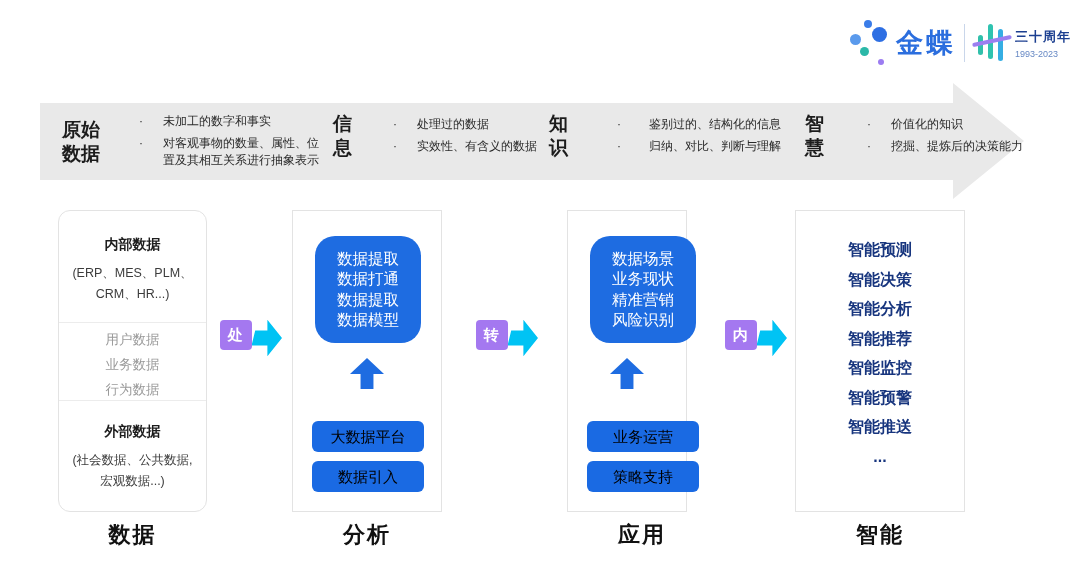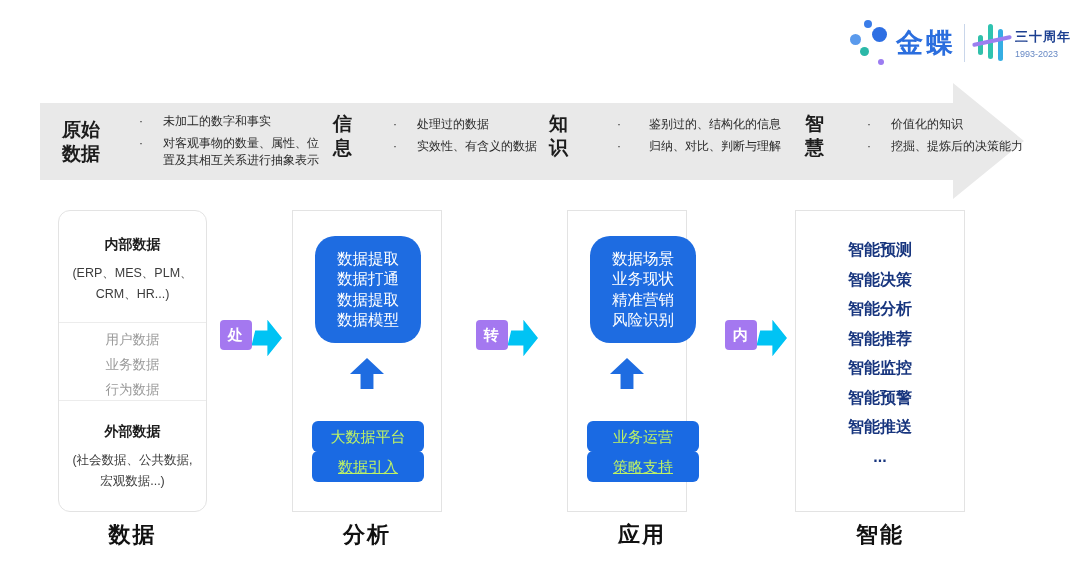--- a/index.html
+++ b/index.html
@@ -62,22 +62,22 @@
              font-size:13.5px; color:#9a9a9a; line-height:25px; }
   .src-bot { padding-top:22px; }
 
   .proc-card { position:absolute; left:22px; top:25px; width:106px; height:107px; border-radius:20px;
     background:#1e6ce1; color:#fff; display:flex; flex-direction:column; justify-content:center;
     align-items:center; font-size:15.5px; line-height:20.5px; }
   .proc-card span { display:block; }
   .up-arrow { position:absolute; left:50%; transform:translateX(-50%); top:147px; width:34px; height:31px;
     background:#1e6ce1; clip-path:polygon(50% 0,100% 52%,69% 52%,69% 100%,31% 100%,31% 52%,0 52%); }
   .proc-btn { position:absolute; left:19px; width:112px; height:31px; border-radius:6px; background:#1a6ae3;
-    color:#bef264; font-size:15px; line-height:31px; text-align:center; }
-  .btn-a { top:210px; } .btn-b { top:240px;text-decoration:underline; }
+    color:#000000; font-size:15px; line-height:31px; text-align:center; }
+  .btn-a { top:210px; } .btn-b { top:250px; }
 
   .col-smart { padding-top:24px; }
   .smart-item { text-align:center; font-size:16px; font-weight:bold; color:#17357e; line-height:29.5px; }
 
   
   .connector { position:absolute; top:312px; width:62px; display:flex; flex-direction:row; align-items:center; }
   .c1 { left:220px; } .c2 { left:476px; } .c3 { left:725px; }
   .conn-badge { width:58px; height:30px; background:#a478f0; border-radius:4px; color:#fff;
     font-size:15px; font-weight:bold; line-height:30px; text-align:center; letter-spacing:1px; }
   .right-arrow { margin-top:7px; width:56px; height:38px; background:#00c3f4;

